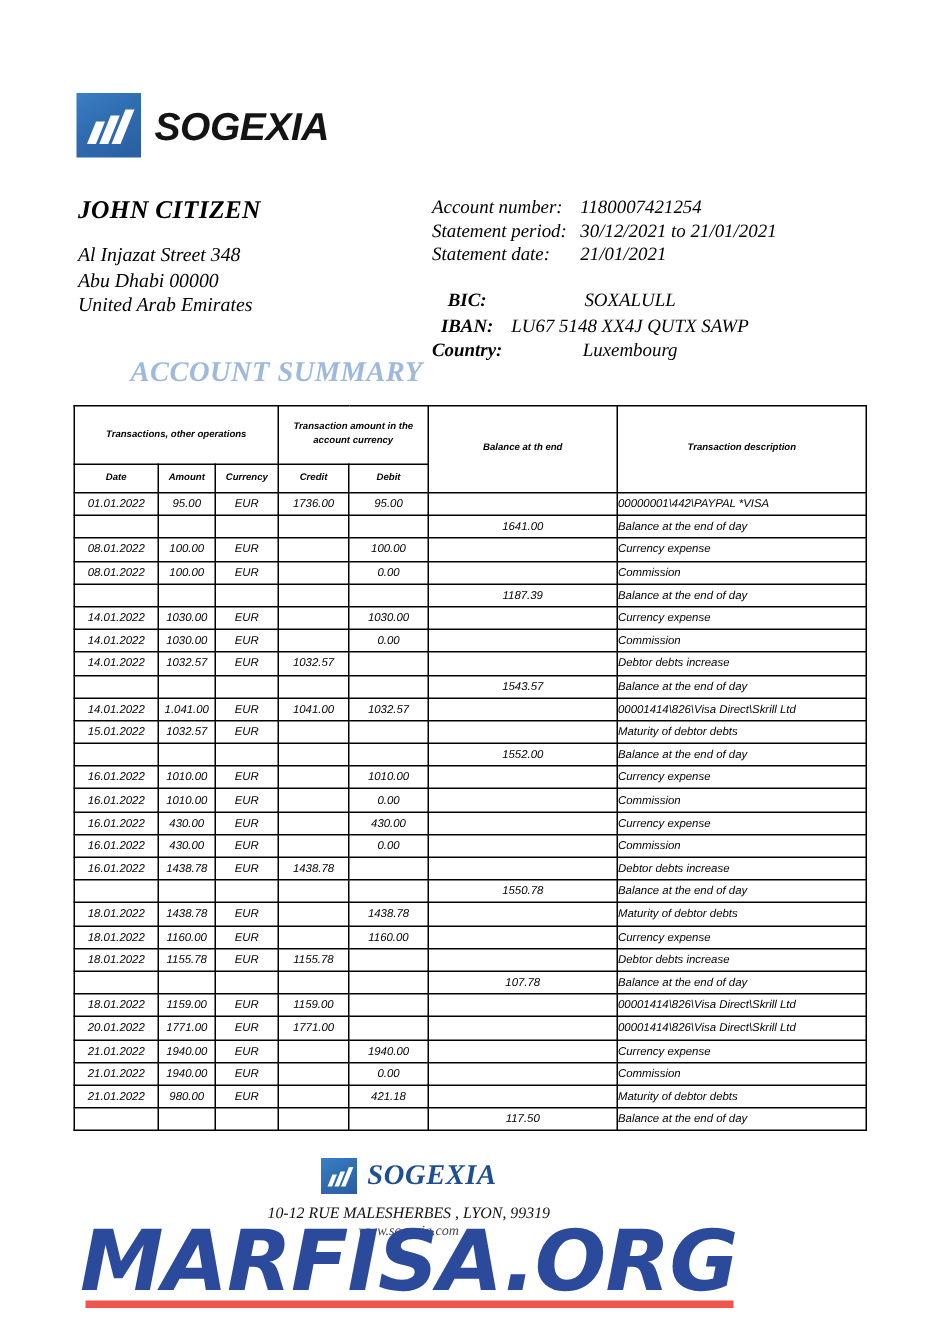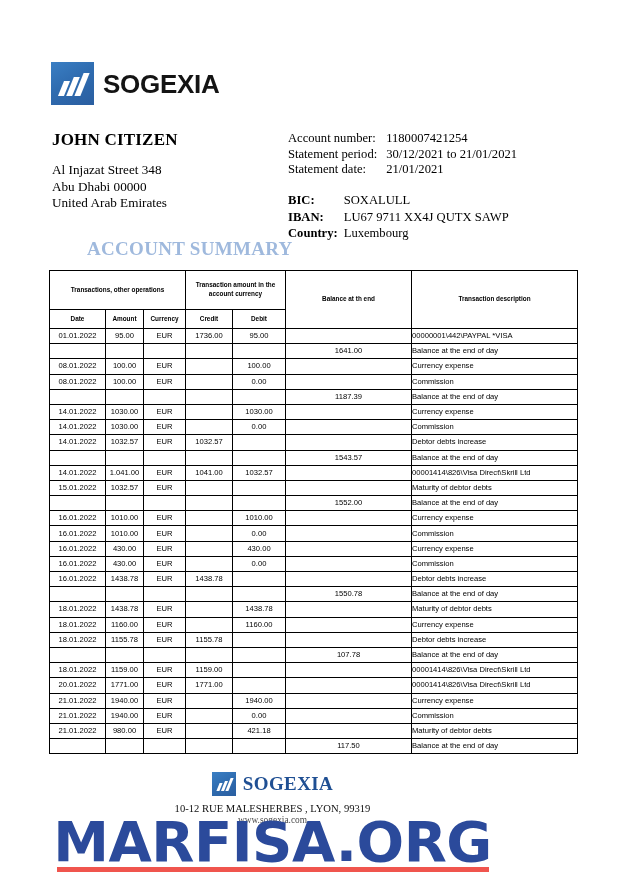--- a/index.html
+++ b/index.html
@@ -16,20 +16,21 @@
     color: #000000;
     overflow: hidden;
   }
 
   .page {
     position: absolute;
     inset: 0;
     width: 545px;
     height: 890px;
     background: #ffffff;
+    font-style: italic;
   }
 
   
   .logo-row {
     position: absolute;
     left: 51px;
     top: 62px;
     display: flex;
     align-items: center;
     gap: 9px;
@@ -93,21 +94,21 @@
   .acct td { padding: 0; vertical-align: top; white-space: nowrap; }
   .acct td.k { padding-right: 9px; }
 
   .acct-bank {
     position: absolute;
     left: 288px;
     top: 192px;
     font-size: 12.6px;
     line-height: 16.5px;
   }
-  .acct-bank table { border-collapse: collapse; }
+  .acct-bank table { border-collapse: collapse; text-align: center; }
   .acct-bank td { padding: 0; vertical-align: top; white-space: nowrap; }
   .acct-bank td.k { font-weight: bold; padding-right: 6px; }
 
   
   .section-title {
     position: absolute;
     left: 51px;
     top: 238px;
     font-family: "Liberation Serif", serif;
     font-weight: bold;
@@ -285,21 +286,21 @@
 
   <div class="acct-bank">
     <table>
       <tbody>
           <tr>
         <td class="k">BIC:</td>
         <td>SOXALULL</td>
       </tr>
       <tr>
         <td class="k">IBAN:</td>
-        <td>LU67 9711 XX4J QUTX SAWP</td>
+        <td>LU67 5148 XX4J QUTX SAWP</td>
       </tr>
       <tr>
         <td class="k">Country:</td>
         <td>Luxembourg</td>
       </tr>
     </tbody>
       </table>
   </div>
 
   <div class="section-title" style="color: rgb(159, 185, 221);">ACCOUNT SUMMARY</div>

